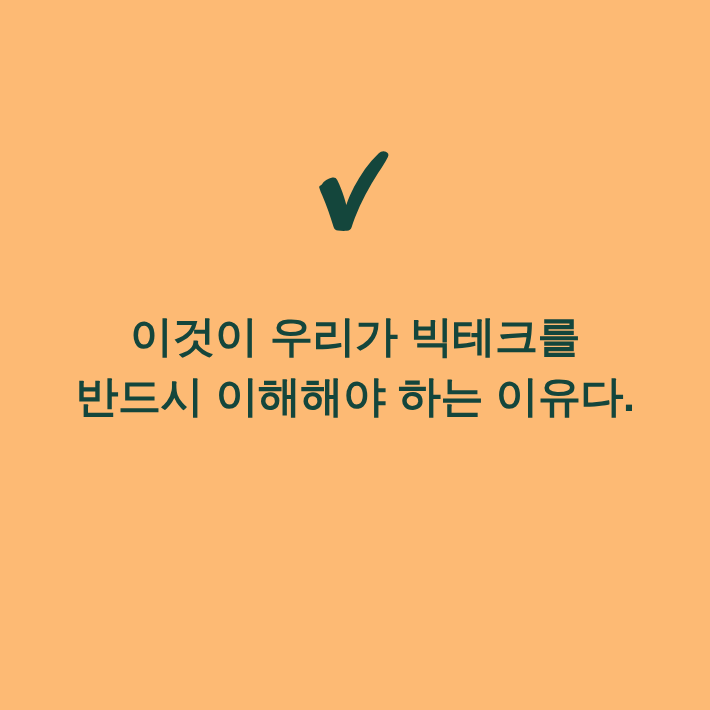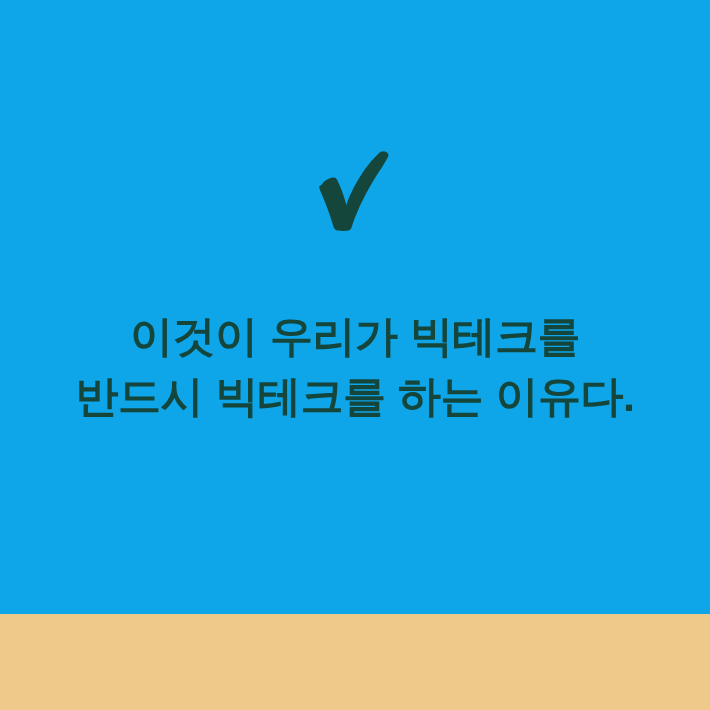--- a/index.html
+++ b/index.html
@@ -11,22 +11,22 @@
     width: 710px;
     height: 710px;
     background: #efc98a;
     font-family: "Liberation Sans", "DejaVu Sans", sans-serif;
     overflow: hidden;
   }
 
   .card {
     position: relative;
     width: 710px;
-    height: 614px;
-    background: #0ea5e9;
+    height: 710px;
+    background: #fdba74;
     box-sizing: border-box;
   }
 
   
   .check-wrap {
     position: absolute;
     left: 0;
     top: 148px;
     width: 710px;
     height: 86px;
@@ -85,16 +85,16 @@
                C 24.9 80.0, 21.9 79.9, 18.9 79.6
                C 16.6 79.4, 15.3 78.2, 14.6 76.0
                C 11.3 65.3, 7.7 54.8, 3.3 44.6
                C 2.2 42.0, 1.0 39.5, 0.3 36.8
                C -0.2 35.6, 0.9 34.6, 2.6 33.8 Z" fill="#14463c"></path>
     </svg>
   </div>
 
   <div class="headline">
     <span class="line">이것이 우리가 빅테크를</span>
-    <span class="line">반드시 빅테크를 하는 이유다.</span>
+    <span class="line">반드시 이해해야 하는 이유다.</span>
   </div>
 
 </div>
 
 </body></html>

